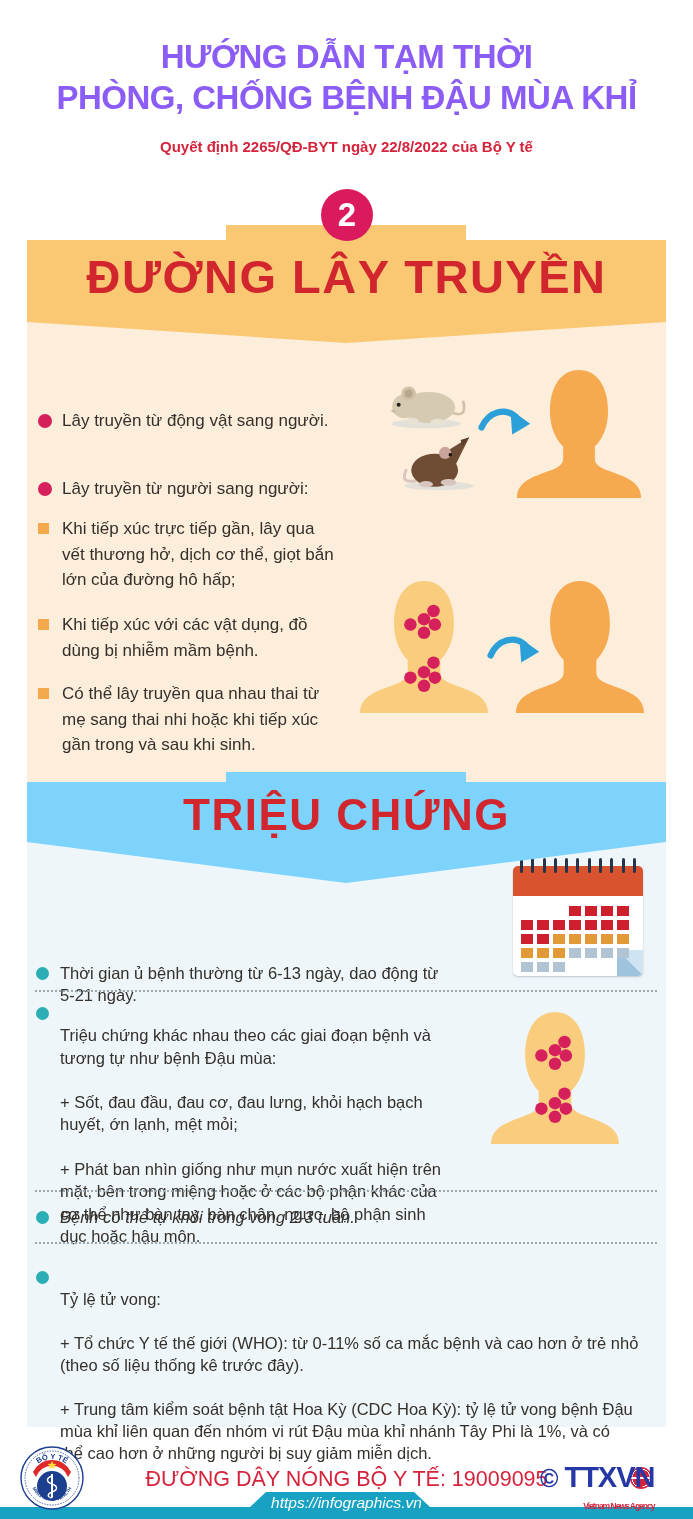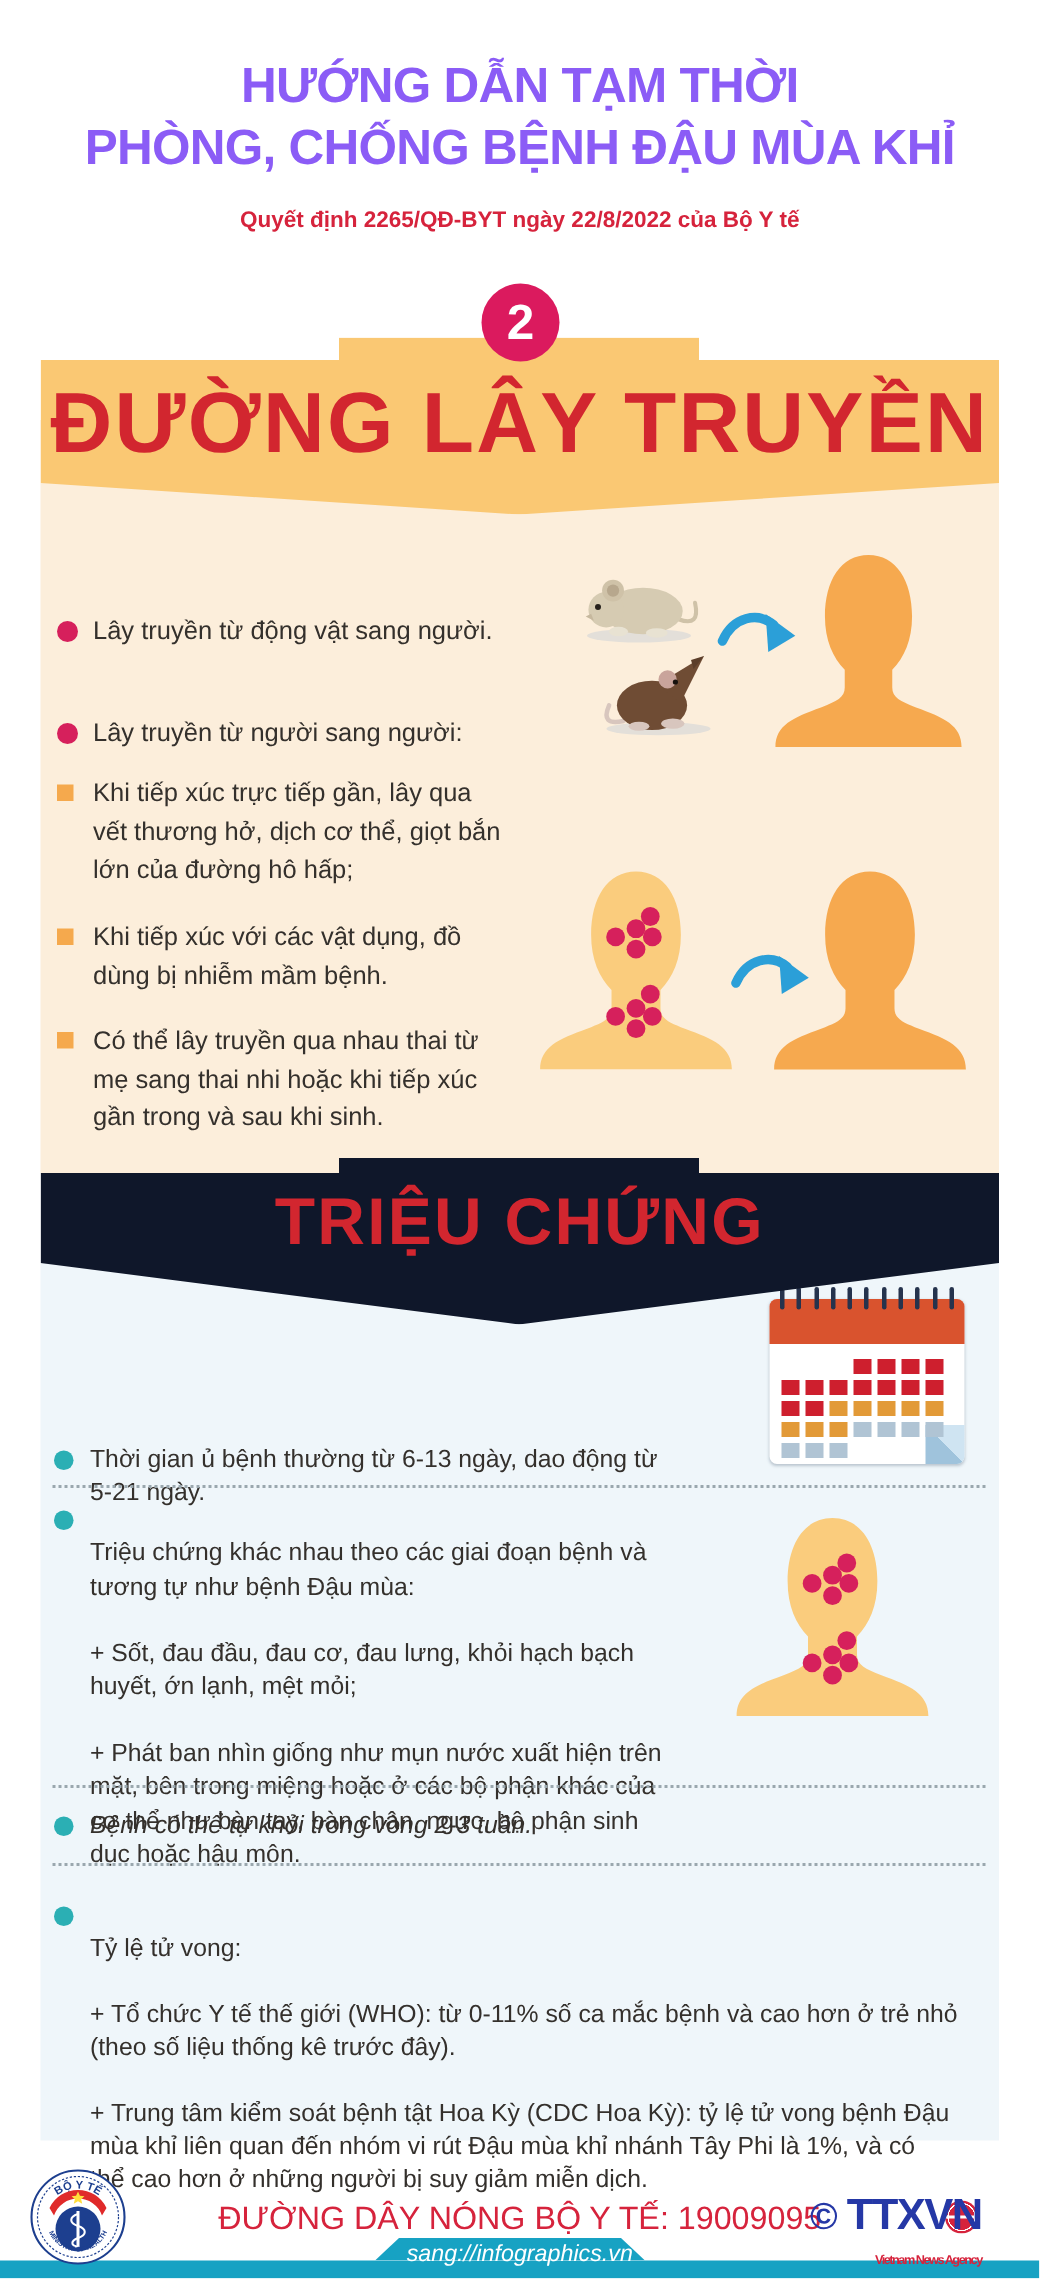--- a/index.html
+++ b/index.html
@@ -16,23 +16,23 @@
          color:#fff;font-size:33px;font-weight:bold;display:flex;align-items:center;
          justify-content:center;z-index:6;}
 
   
   .peach-bg{left:27px;top:280px;width:639px;height:502px;background:#FCEEDB;z-index:1;}
   .banner-orange{left:27px;top:225px;width:639px;height:118px;background:#FAC873;z-index:4;
      clip-path:polygon(0 15px,199px 15px,199px 0,439px 0,439px 15px,639px 15px,
                        639px 97px,319px 118px,0 97px);}
   .banner-orange .sec-title{margin-top:24px;}
   .sec-title{width:100%;text-align:center;color:#D2262F;font-weight:bold;
-             font-size:57px;letter-spacing:1.5px;}
+             font-size:47px;letter-spacing:1.5px;}
   .blue-bg{left:27px;top:840px;width:639px;height:587px;background:#EFF6FA;z-index:1;}
-  .banner-blue{left:27px;top:772px;width:639px;height:111px;background:#0f172a;z-index:4;
+  .banner-blue{left:27px;top:772px;width:639px;height:111px;background:#7dd3fc;z-index:4;
      clip-path:polygon(0 10px,199px 10px,199px 0,439px 0,439px 10px,639px 10px,
                        639px 70px,319px 111px,0 70px);}
   .banner-blue .sec-title{margin-top:18px;font-size:44px;}
 
   
   .row{z-index:3;display:flex;align-items:flex-start;}
   .txt{color:#34302C;font-size:17px;line-height:25.5px;white-space:pre-line;width:312px;}
   .dot-red{width:14px;height:14px;border-radius:50%;background:#D6205C;
            margin:6px 10px 0 0;flex:0 0 auto;}
   .sq-orange{width:11px;height:11px;background:#F5A94D;margin:7px 13px 0 0;flex:0 0 auto;}
@@ -328,15 +328,15 @@
     <span class="copy">©</span>
     <span class="ttx-word">
       <span class="ttx-globe"></span>
       <span>TTXVN</span>
       <span class="ttx-sub">Vietnam News Agency</span>
     </span>
   </div>
 
   <div class="abs bottom-tab"></div>
   <div class="abs bottom-bar"></div>
-  <div class="abs site-url">sang://infographics.vn</div>
+  <div class="abs site-url">https://infographics.vn</div>
 
 </div>
 
 </body></html>

